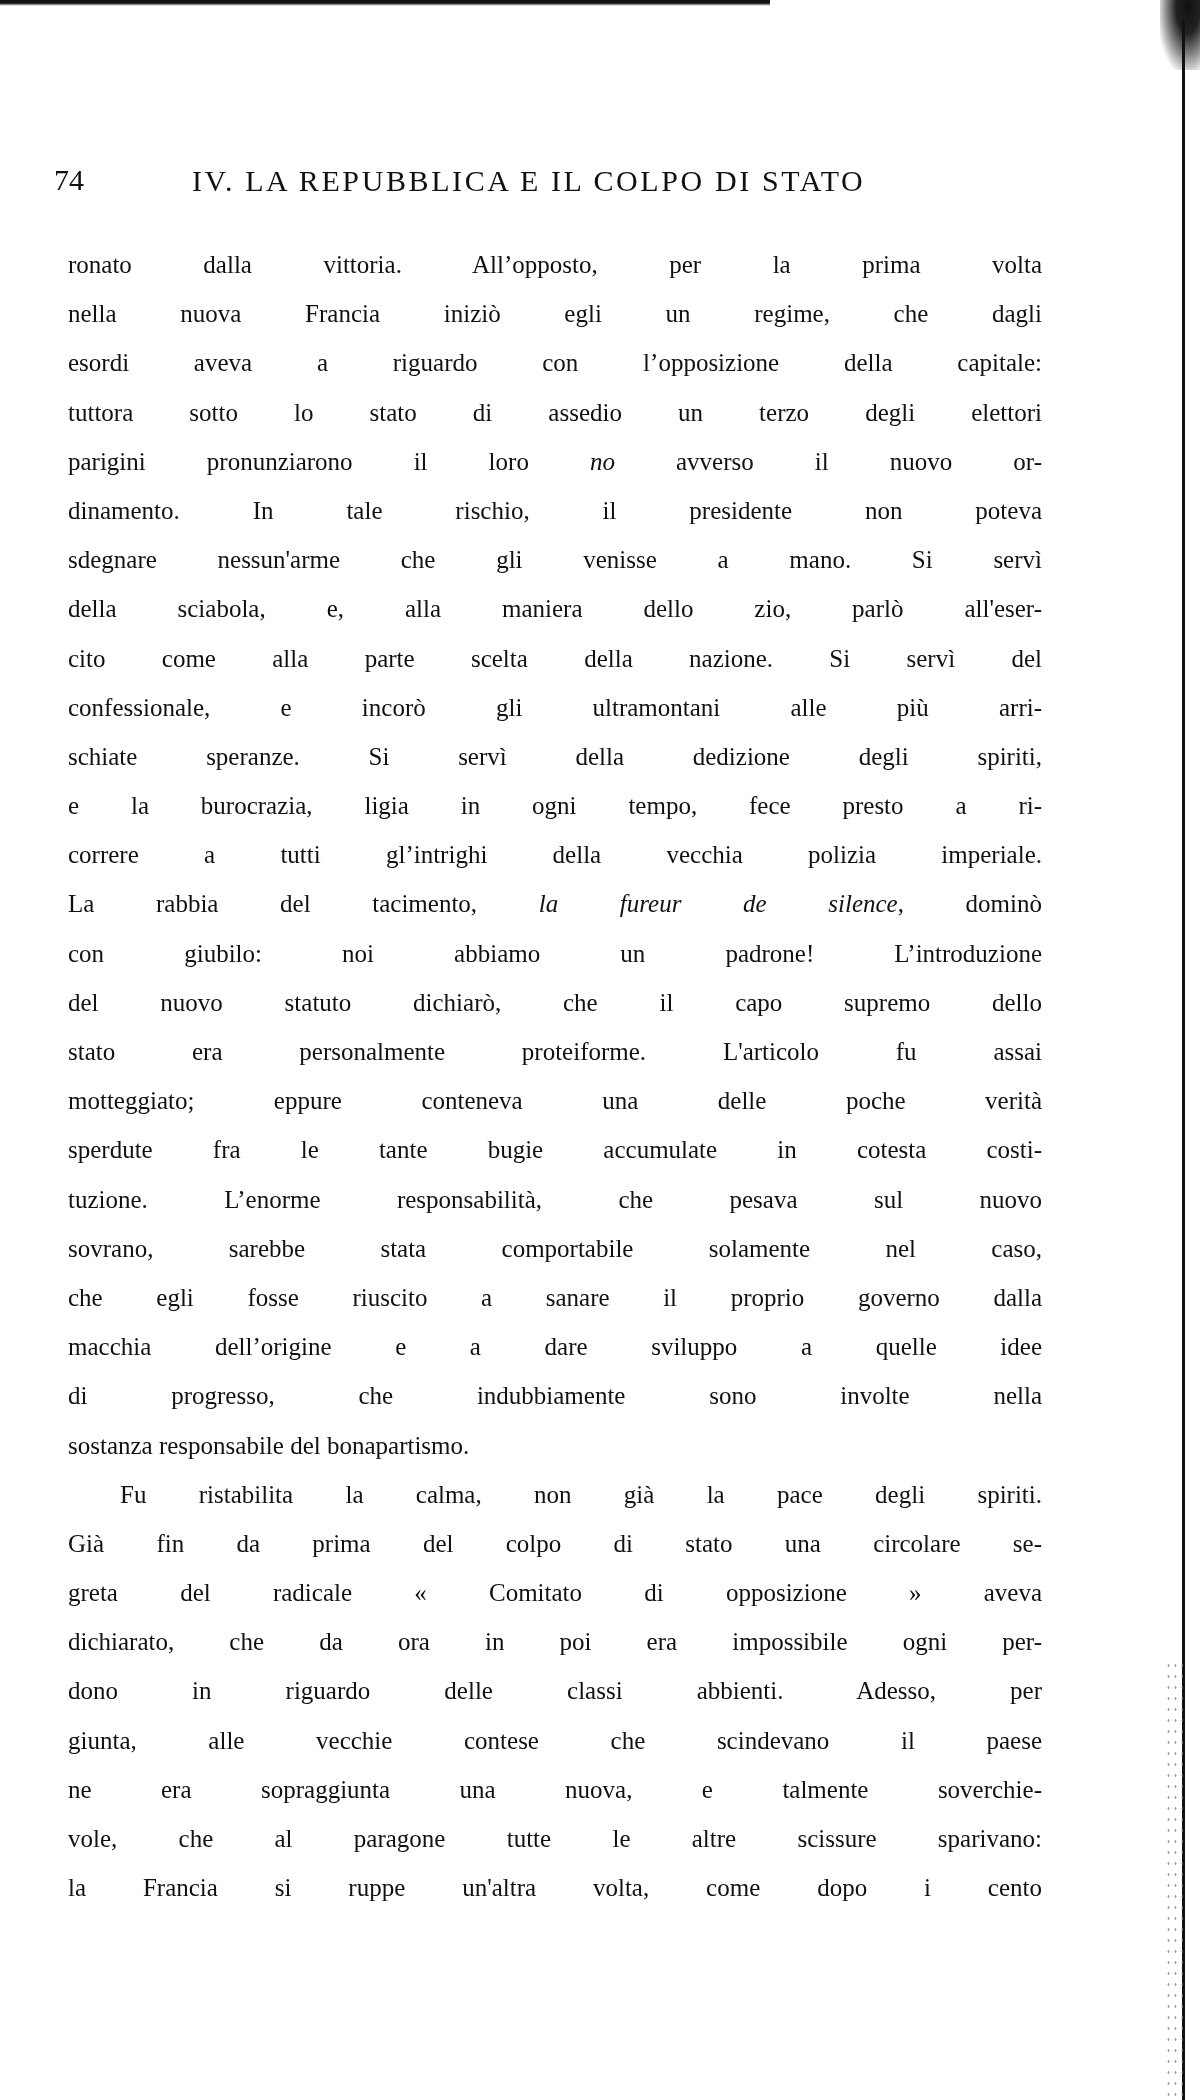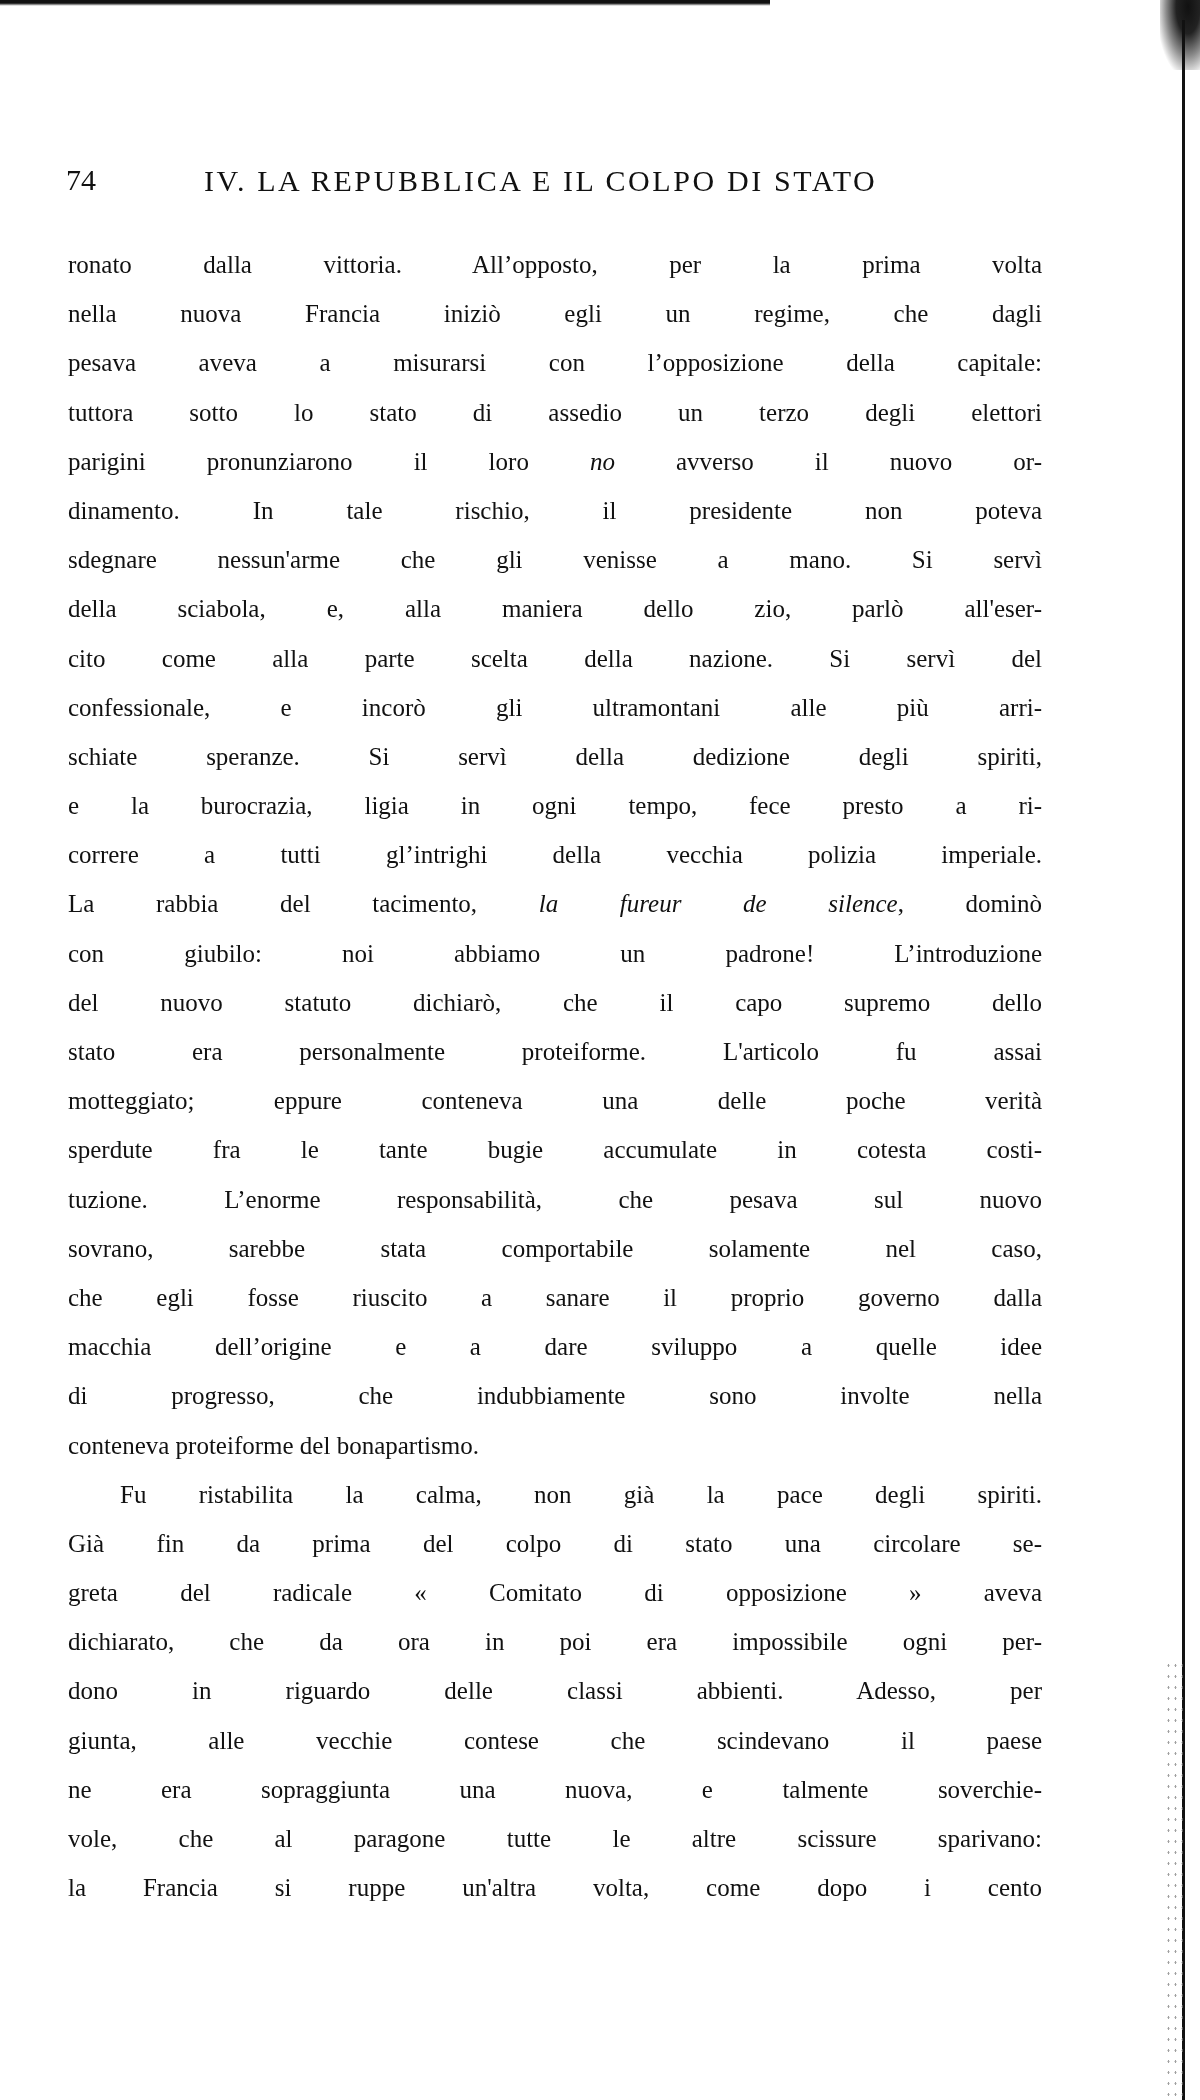--- a/index.html
+++ b/index.html
@@ -45,21 +45,21 @@
     top: 1660px;
     width: 18px;
     height: 440px;
     background-image: radial-gradient(#777 0.8px, transparent 1.2px);
     background-size: 7px 11px;
     opacity: 0.7;
   }
   .header {
     position: absolute;
     top: 160px;
-    left: 66px;
+    left: 54px;
     width: 980px;
     height: 40px;
   }
   .page-number {
     position: absolute;
     left: 0;
     top: 0;
     font-size: 30px;
     line-height: 40px;
     font-weight: normal;
@@ -107,21 +107,21 @@
 <div class="page-edge-speckle"></div>
 
 <div class="header">
   <span class="page-number">74</span>
   <span class="running-title">IV. LA REPUBBLICA E IL COLPO DI STATO</span>
 </div>
 
 <div class="body-text">
   <span class="line">ronato dalla vittoria. All’opposto, per la prima volta</span>
   <span class="line">nella nuova Francia iniziò egli un regime, che dagli</span>
-  <span class="line">pesava aveva a misurarsi con l’opposizione della capitale:</span>
+  <span class="line">esordi aveva a riguardo con l’opposizione della capitale:</span>
   <span class="line">tuttora sotto lo stato di assedio un terzo degli elettori</span>
   <span class="line"><span>parigini pronunziarono il loro </span><span class="ital">no</span><span> avverso il nuovo or-</span></span>
   <span class="line">dinamento. In tale rischio, il presidente non poteva</span>
   <span class="line">sdegnare nessun'arme che gli venisse a mano. Si servì</span>
   <span class="line">della sciabola, e, alla maniera dello zio, parlò all'eser-</span>
   <span class="line">cito come alla parte scelta della nazione. Si servì del</span>
   <span class="line">confessionale, e incorò gli ultramontani alle più arri-</span>
   <span class="line">schiate speranze. Si servì della dedizione degli spiriti,</span>
   <span class="line">e la burocrazia, ligia in ogni tempo, fece presto a ri-</span>
   <span class="line">correre a tutti gl’intrighi della vecchia polizia imperiale.</span>
@@ -129,21 +129,21 @@
   <span class="line">con giubilo: noi abbiamo un padrone! L’introduzione</span>
   <span class="line">del nuovo statuto dichiarò, che il capo supremo dello</span>
   <span class="line">stato era personalmente proteiforme. L'articolo fu assai</span>
   <span class="line">motteggiato; eppure conteneva una delle poche verità</span>
   <span class="line">sperdute fra le tante bugie accumulate in cotesta costi-</span>
   <span class="line">tuzione. L’enorme responsabilità, che pesava sul nuovo</span>
   <span class="line">sovrano, sarebbe stata comportabile solamente nel caso,</span>
   <span class="line">che egli fosse riuscito a sanare il proprio governo dalla</span>
   <span class="line">macchia dell’origine e a dare sviluppo a quelle idee</span>
   <span class="line">di progresso, che indubbiamente sono involte nella</span>
-  <span class="line last">conteneva proteiforme del bonapartismo.</span>
+  <span class="line last">sostanza responsabile del bonapartismo.</span>
   <span class="line indent">Fu ristabilita la calma, non già la pace degli spiriti.</span>
   <span class="line">Già fin da prima del colpo di stato una circolare se-</span>
   <span class="line">greta del radicale « Comitato di opposizione » aveva</span>
   <span class="line">dichiarato, che da ora in poi era impossibile ogni per-</span>
   <span class="line">dono in riguardo delle classi abbienti. Adesso, per</span>
   <span class="line">giunta, alle vecchie contese che scindevano il paese</span>
   <span class="line">ne era sopraggiunta una nuova, e talmente soverchie-</span>
   <span class="line">vole, che al paragone tutte le altre scissure sparivano:</span>
   <span class="line">la Francia si ruppe un'altra volta, come dopo i cento</span>
 </div>

